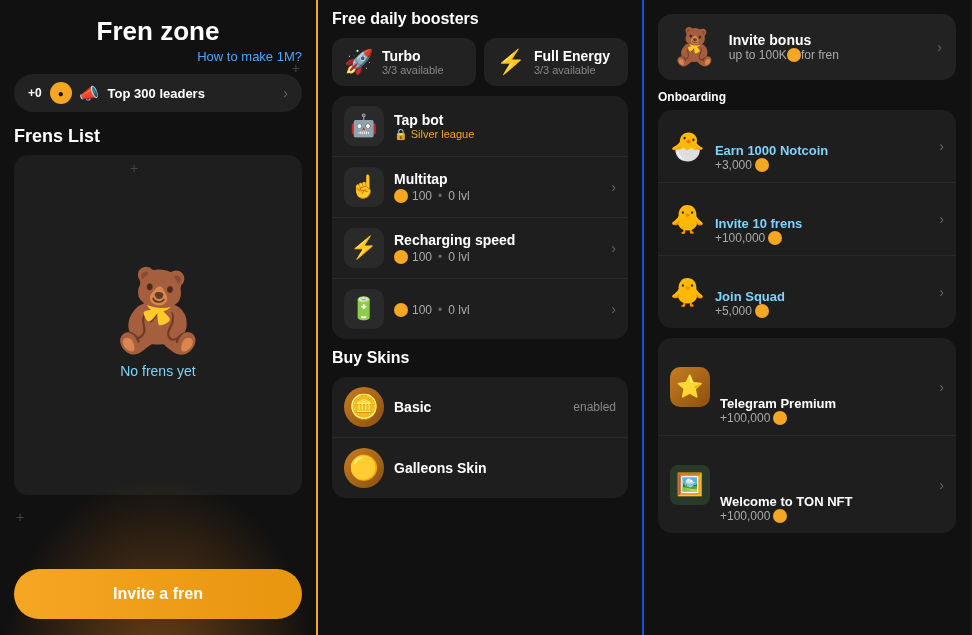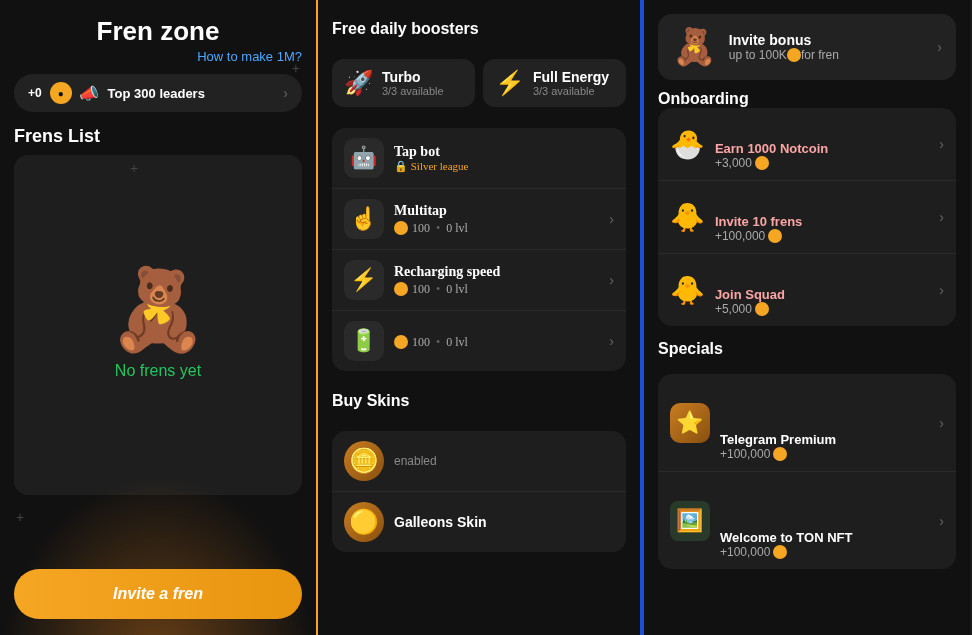--- a/index.html
+++ b/index.html
@@ -23,25 +23,25 @@
       width: 318px;
       background: #111111;
       border-right: 2px solid #f5a623;
       padding: 16px 14px;
       display: flex;
       flex-direction: column;
     }
     .panel-mid {
       width: 326px;
       background: #111111;
-      border-right: 4px solid #1d4ed8;
-      padding: 20px 14px;
+      border-right: 2px solid #1d4ed8;
+      padding: 10px 14px;
       display: flex;
       flex-direction: column;
-      gap: 21px;
+      gap: 10px;
     }
     .panel-right {
       width: 326px;
       background: #111111;
       padding: 14px 14px;
       display: flex;
       flex-direction: column;
       gap: 10px;
     }
 
@@ -115,22 +115,22 @@
       justify-content: center;
       gap: 12px;
       min-height: 200px;
       max-height: 340px;
     }
     .bear-emoji {
       font-size: 80px;
       line-height: 1;
     }
     .no-frens {
-      color: #22c55e;
-      font-size: 16px;
+      color: #7dd3fc;
+      font-size: 14px;
     }
 
     
     .bottom-glow {
       position: absolute;
       bottom: 0;
       left: 0;
       right: 0;
       height: 160px;
       background: radial-gradient(ellipse at 50% 120%, #b8691a88 0%, transparent 70%);
@@ -143,21 +143,20 @@
       border-radius: 28px;
       color: #fff;
       font-size: 16px;
       font-weight: 700;
       padding: 16px;
       width: 100%;
       cursor: pointer;
       margin-top: auto;
       position: relative;
       z-index: 2;
-      font-style: italic;
     }
 
     
     .section-title {
       font-size: 16px;
       font-weight: 700;
       color: #fff;
     }
     .daily-boosters-row {
       display: flex;
@@ -197,21 +196,21 @@
       width: 40px;
       height: 40px;
       background: #2a2a2a;
       border-radius: 10px;
       display: flex;
       align-items: center;
       justify-content: center;
       font-size: 22px;
       flex-shrink: 0;
     }
-    .booster-item-info { flex: 1; font-family: Liberation Serif, serif; }
+    .booster-item-info { flex: 1; }
     .booster-item-name { font-size: 14px; font-weight: 600; color: #fff; }
     .booster-item-cost {
       font-size: 12px;
       color: #aaa;
       display: flex;
       align-items: center;
       gap: 4px;
       margin-top: 2px;
     }
     .cost-coin {
@@ -274,38 +273,38 @@
     .invite-info { flex: 1; }
     .invite-title { font-size: 14px; font-weight: 700; color: #fff; }
     .invite-sub {
       font-size: 12px;
       color: #aaa;
       display: flex;
       align-items: center;
     }
 
     .onboarding-section { display: flex; flex-direction: column; gap: 0; }
-    .onboarding-title { font-size: 16px; font-weight: 700; }
+    .onboarding-title { font-size: 12px; font-weight: 700; margin-bottom: 6px; }
     .onboarding-list {
       background: #1e1e1e;
       border-radius: 14px;
       overflow: hidden;
     }
     .onboarding-item {
       display: flex;
       align-items: center;
       gap: 10px;
       padding: 10px 12px;
       border-bottom: 1px solid #2a2a2a;
       cursor: pointer;
     }
     .onboarding-item:last-child { border-bottom: none; }
     .onboard-icon { font-size: 28px; flex-shrink: 0; }
     .onboard-info { flex: 1; }
-    .onboard-name { font-size: 13px; font-weight: 600; color: #fca5a5; margin-top: 23px; }
+    .onboard-name { font-size: 13px; font-weight: 600; color: #7dd3fc; margin-top: 23px; }
     .onboard-reward {
       font-size: 12px;
       color: #aaa;
       display: flex;
       align-items: center;
       gap: 3px;
     }
 
     .specials-title { font-size: 16px; font-weight: 700; margin-bottom: 6px; margin-top: 4px; }
     .specials-list {
@@ -468,20 +467,21 @@
       </div>
       <span class="chevron-right">›</span>
     </div>
   </div>
 
   <div class="section-title">Buy Skins</div>
 
   <div class="skins-section">
     <div class="skin-item">
       <div class="skin-icon">🪙</div>
+      <span class="skin-name">Basic</span>
       <span class="skin-enabled">enabled</span>
     </div>
     <div class="skin-item">
       <div class="skin-icon">🟡</div>
       <span class="skin-name">Galleons Skin</span>
     </div>
   </div>
 
 </div>
 
@@ -532,21 +532,20 @@
           <div class="onboard-reward">
             <span>+5,000</span>
             <span class="cost-coin"></span>
           </div>
         </div>
         <span class="chevron-right">›</span>
       </div>
     </div>
   </div>
 
-  <div class="specials-title">Specials</div>
   <div class="specials-list">
     <div class="special-item">
       <div class="special-icon special-icon-star">⭐</div>
       <div class="special-info">
         <div class="special-name">Telegram Premium</div>
         <div class="special-reward">
           <span>+100,000</span>
           <span class="cost-coin"></span>
         </div>
       </div>

